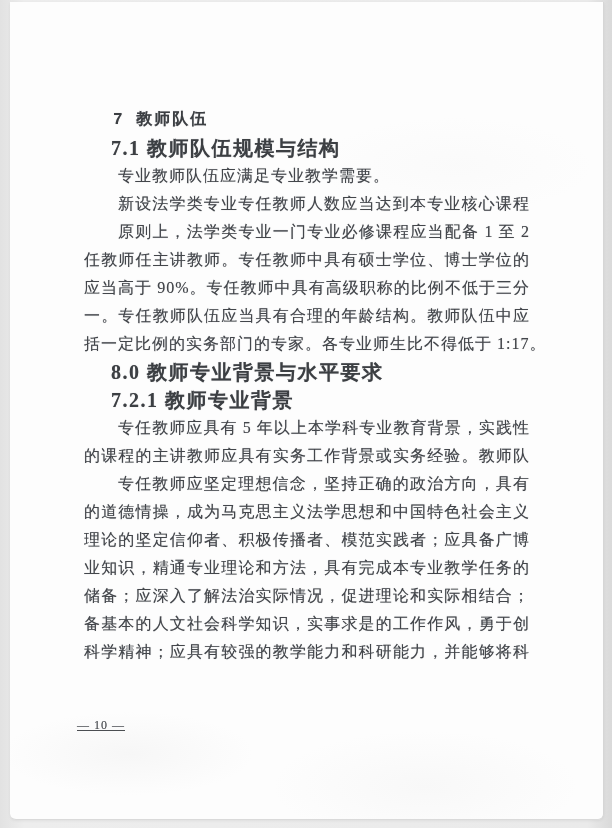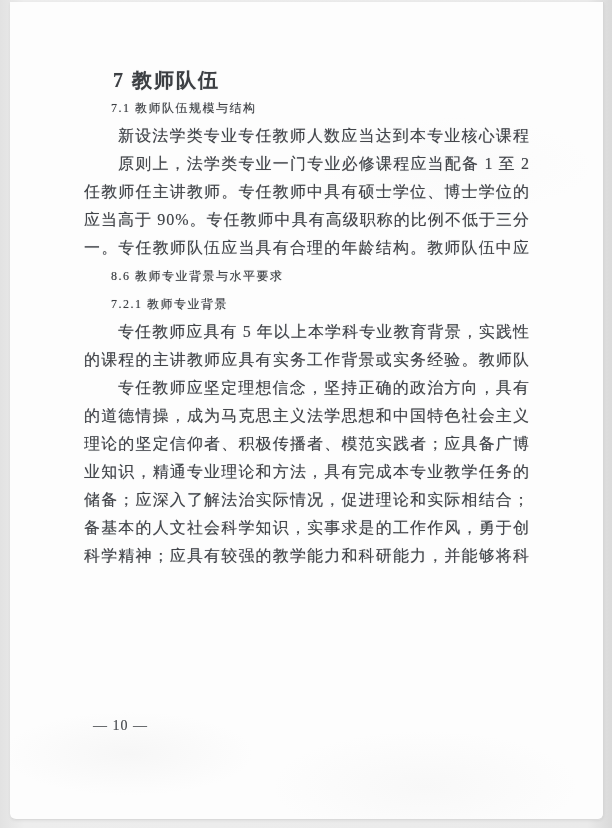--- a/index.html
+++ b/index.html
@@ -42,68 +42,72 @@
     color: #43464b;
     font-size: 16px;
     text-shadow: 0 0 0.7px rgba(80,84,90,0.55);
   }
   .line {
     height: 28px;
     line-height: 28px;
     white-space: nowrap;
   }
   .line.section {
-    font-family: Liberation Serif, serif;
+    font-family: Liberation Mono, monospace;
     font-weight: 600;
-    font-size: 20px;
+    font-size: 16px;
     color: #3c3f43;
     padding-left: 29px;
     letter-spacing: 2px;
+    margin-top: 40px;
   }
   .line.subsection {
-    font-weight: 400;
-    font-size: 12px;
+    font-weight: 700;
+    font-size: 20px;
     color: #3c3f43;
     padding-left: 27px;
     letter-spacing: 1.5px;
   }
   .line.body {
     letter-spacing: 1px;
   }
   .line.body.indent { padding-left: 34px; }
   .line.body.fill {
     white-space: normal;
     text-align: justify;
     text-align-last: justify;
     overflow: hidden;
   }
   .page-number {
     position: absolute;
-    left: 83px;
+    left: 67px;
     top: 716px;
-    font-size: 14px;
+    font-size: 12px;
     letter-spacing: 1px;
     color: #4b4e52;
     text-shadow: 0 0 0.6px rgba(90,94,100,0.5);
+    text-decoration: underline;
   }
 </style>
 </head>
 <body>
 
 <div class="scan-surround">
   <div class="doc-page">
     <div class="doc-text">
         <div class="line section">7  教师队伍</div>
         <div class="line subsection">7.1 教师队伍规模与结构</div>
+        <div class="line body indent">专业教师队伍应满足专业教学需要。</div>
         <div class="line body indent fill">新设法学类专业专任教师人数应当达到本专业核心课程总</div>
         <div class="line body indent fill">原则上，法学类专业一门专业必修课程应当配备 1 至 2 名专</div>
         <div class="line body fill">任教师任主讲教师。专任教师中具有硕士学位、博士学位的比例</div>
         <div class="line body fill">应当高于 90%。专任教师中具有高级职称的比例不低于三分之</div>
         <div class="line body fill">一。专任教师队伍应当具有合理的年龄结构。教师队伍中应当包</div>
-        <div class="line subsection">8.6 教师专业背景与水平要求</div>
+        <div class="line body">括一定比例的实务部门的专家。各专业师生比不得低于 1:17。</div>
+        <div class="line subsection">8.0 教师专业背景与水平要求</div>
         <div class="line subsection">7.2.1 教师专业背景</div>
         <div class="line body indent fill">专任教师应具有 5 年以上本学科专业教育背景，实践性强</div>
         <div class="line body fill">的课程的主讲教师应具有实务工作背景或实务经验。教师队伍中</div>
         <div class="line body indent fill">专任教师应坚定理想信念，坚持正确的政治方向，具有高尚</div>
         <div class="line body fill">的道德情操，成为马克思主义法学思想和中国特色社会主义法治</div>
         <div class="line body fill">理论的坚定信仰者、积极传播者、模范实践者；应具备广博的专</div>
         <div class="line body fill">业知识，精通专业理论和方法，具有完成本专业教学任务的知识</div>
         <div class="line body fill">储备；应深入了解法治实际情况，促进理论和实际相结合；应具</div>
         <div class="line body fill">备基本的人文社会科学知识，实事求是的工作作风，勇于创新的</div>
         <div class="line body fill">科学精神；应具有较强的教学能力和科研能力，并能够将科研成</div>

